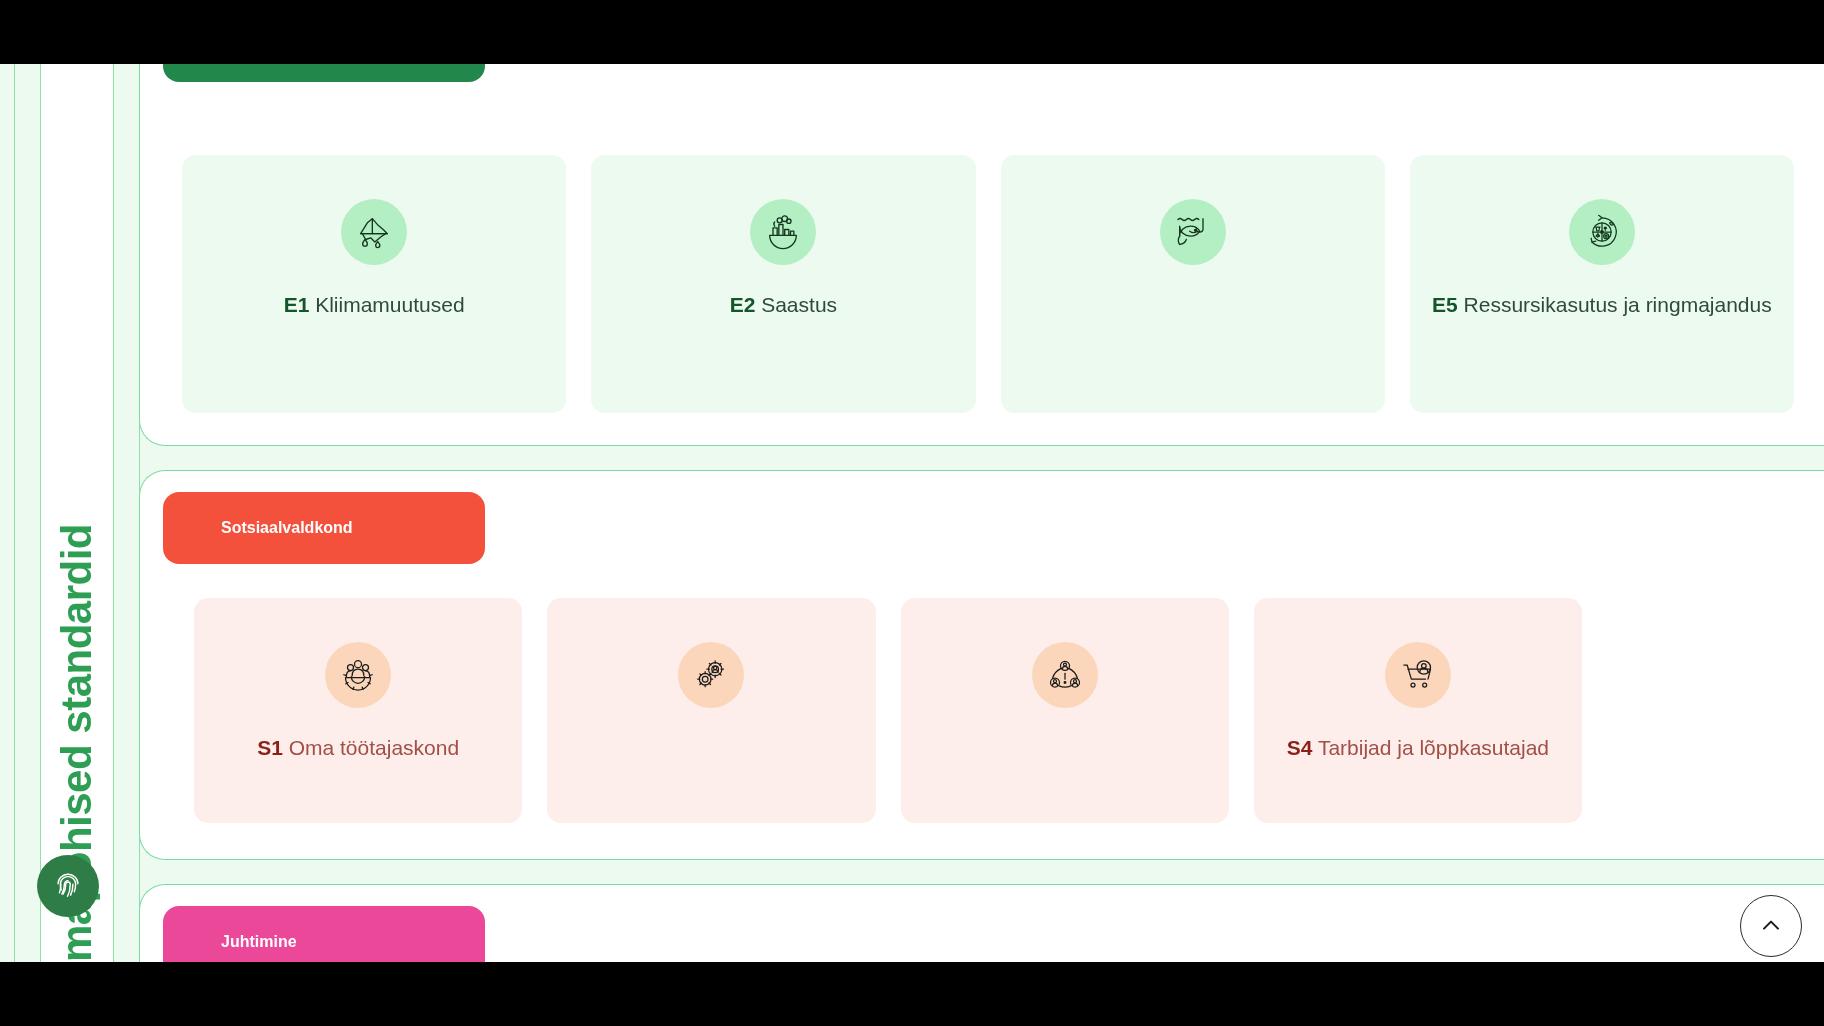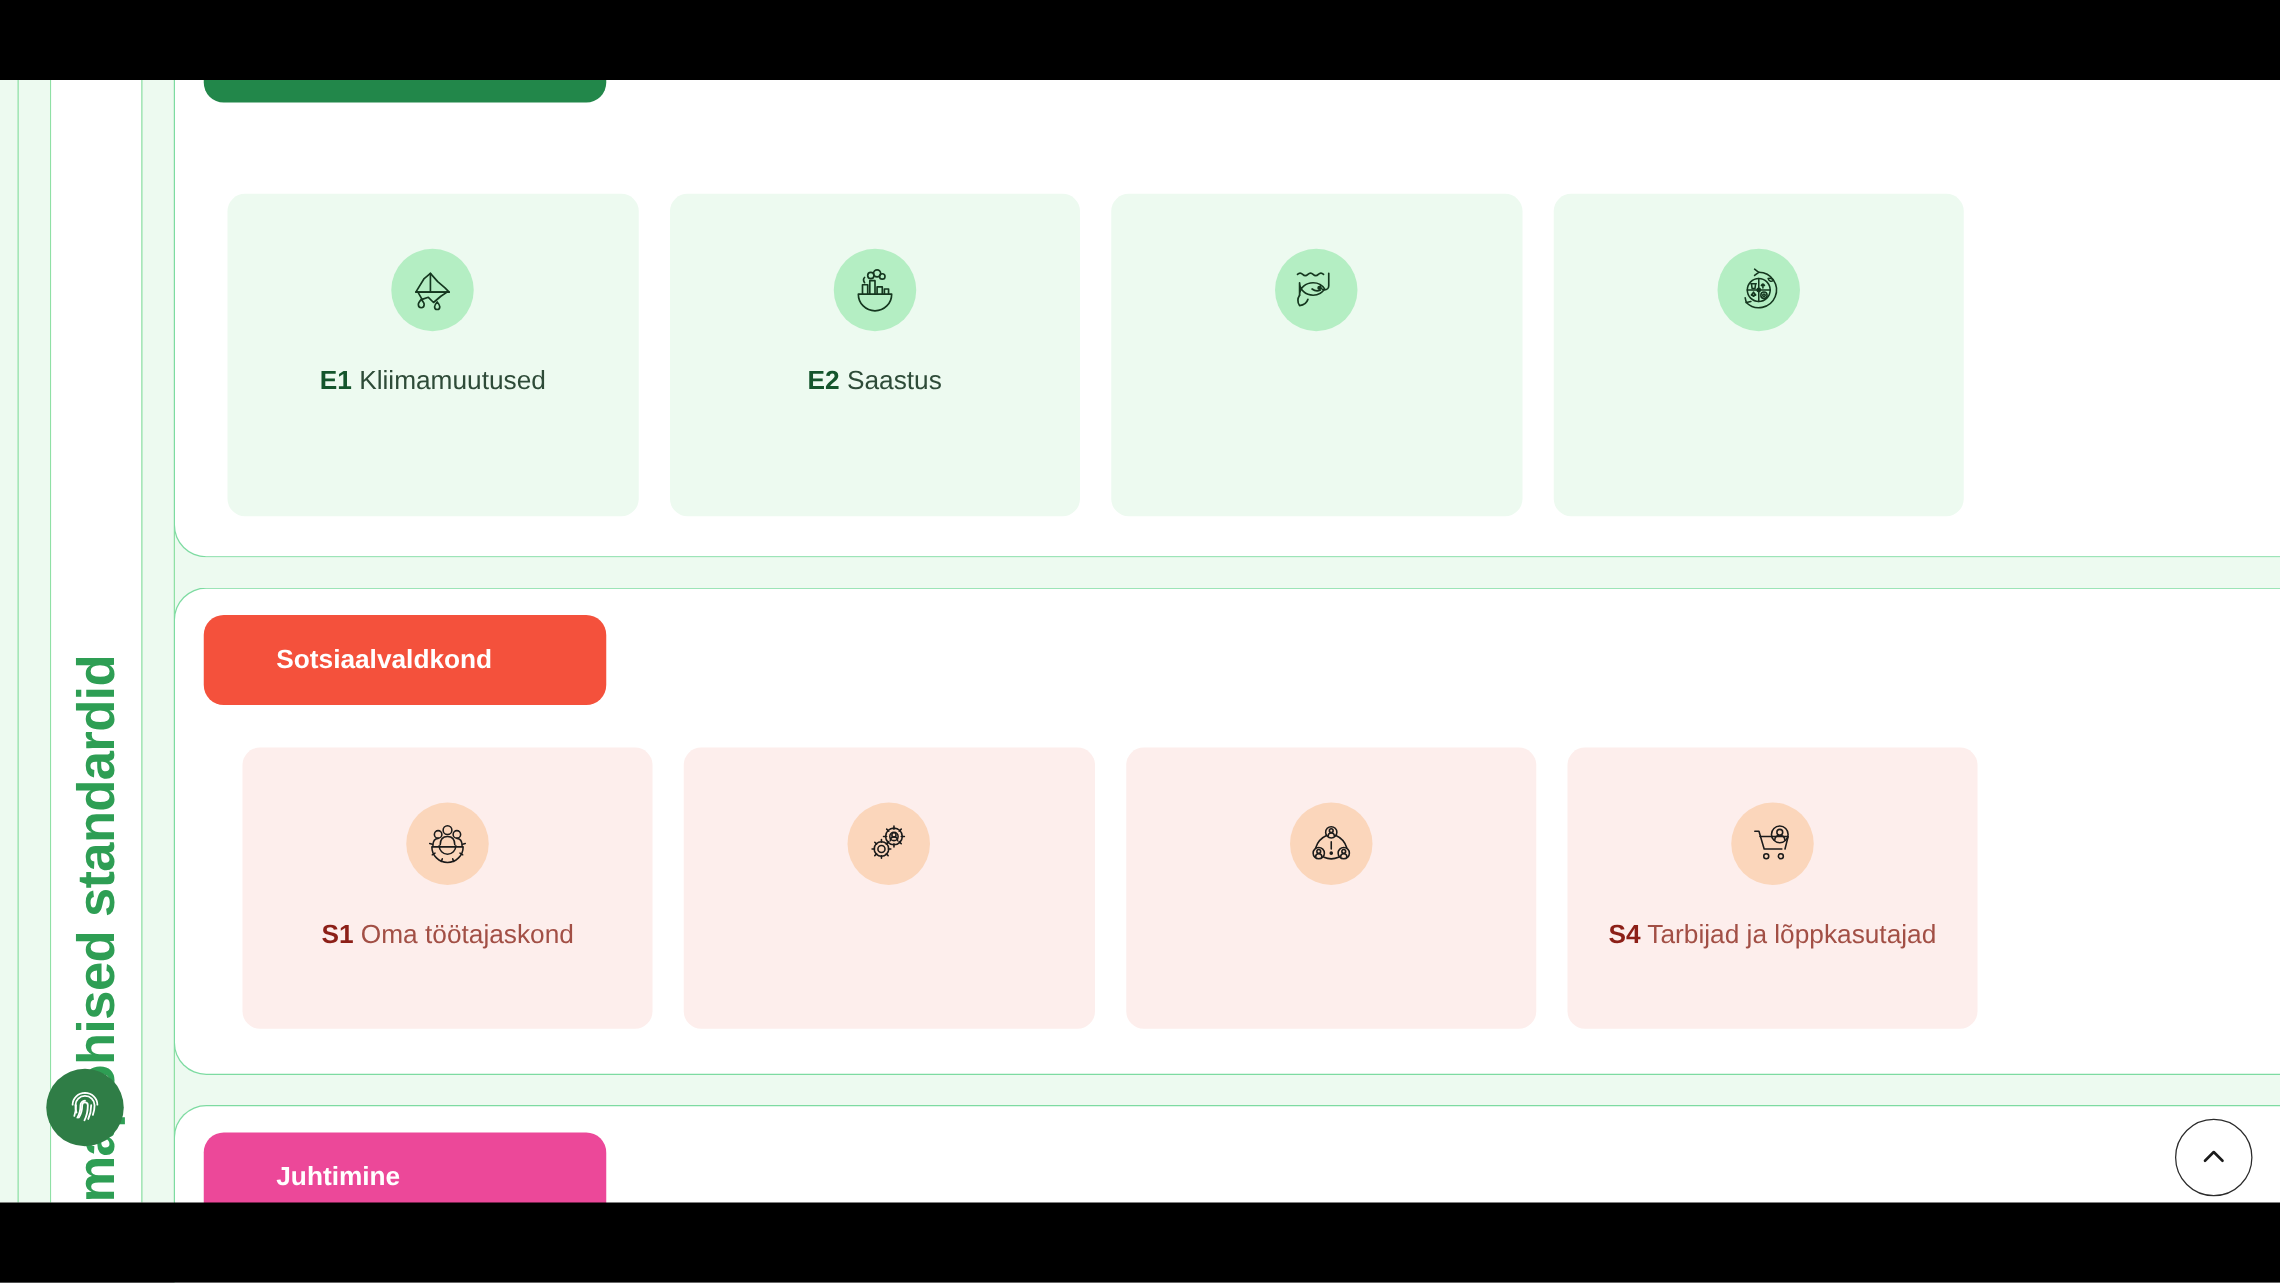--- a/index.html
+++ b/index.html
@@ -107,35 +107,35 @@
   .section.gov    { top: 884px;  height: 200px; }
 
   .section-chip {
     position: absolute;
     left: 0px;
     width: 322px; height: 72px;
     border-radius: 16px;
     display: flex; align-items: center;
     padding-left: 58px;
     color: #ffffff;
-    font-size: 21px;
+    font-size: 16px;
     font-weight: bold;
     z-index: 10;
   }
   .chip-env    { background: #22874a; left: 163px; top: 10px; }
   .chip-social { background: #f4513c; left: 163px; top: 492px; }
   .chip-gov    { background: #ec4899; left: 163px; top: 906px; }
 
   
   .cards {
     position: absolute;
     display: flex;
     gap: 25px;
   }
-  .cards.env    { left: 182px; top: 155px; width: 1389px; }
+  .cards.env    { left: 182px; top: 155px; width: 1612px; }
   .cards.social { left: 182px; top: 598px; width: 1400px; padding-left: 12px; }
 
   .card {
     flex: 1 1 0;
     border-radius: 14px;
     display: flex;
     flex-direction: column;
     align-items: center;
     justify-content: flex-start;
     padding-top: 44px;
@@ -267,20 +267,24 @@
           <circle cx="24" cy="24" r="11"></circle>
           <path d="M24 13 v22 M13 24 h22"></path>
           <circle cx="24" cy="24" r="1.6" fill="#15371f"></circle>
           <path d="M17 18 h4 l-0.6 4.5 h-2.8 z M16.4 18 h5.2"></path>
           <path d="M28 22 v-3 M26.5 19.5 q1.5 -2.5 3 0 q-1.5 1.2 -3 0 z"></path>
           <path d="M17 29 l2 -3 l2 3 z M19 30 l-2 -1.5 M19 30 l2 -1.5"></path>
           <circle cx="29" cy="29" r="3"></circle>
           <circle cx="29" cy="29" r="1.2"></circle>
           <path d="M33 13 q4 -1 5 2 q-3.5 2 -5 -2 z"></path>
         </svg>
+      </div>
+      <div class="card-label">
+        <b>E5</b> 
+        <span>Ressursikasutus ja ringmajandus</span>
       </div>
     </div>
 
   </div>
 
   <div class="section social"></div>
   <div class="section-chip chip-social">
     <span>Sotsiaalvaldkond</span>
   </div>
 

